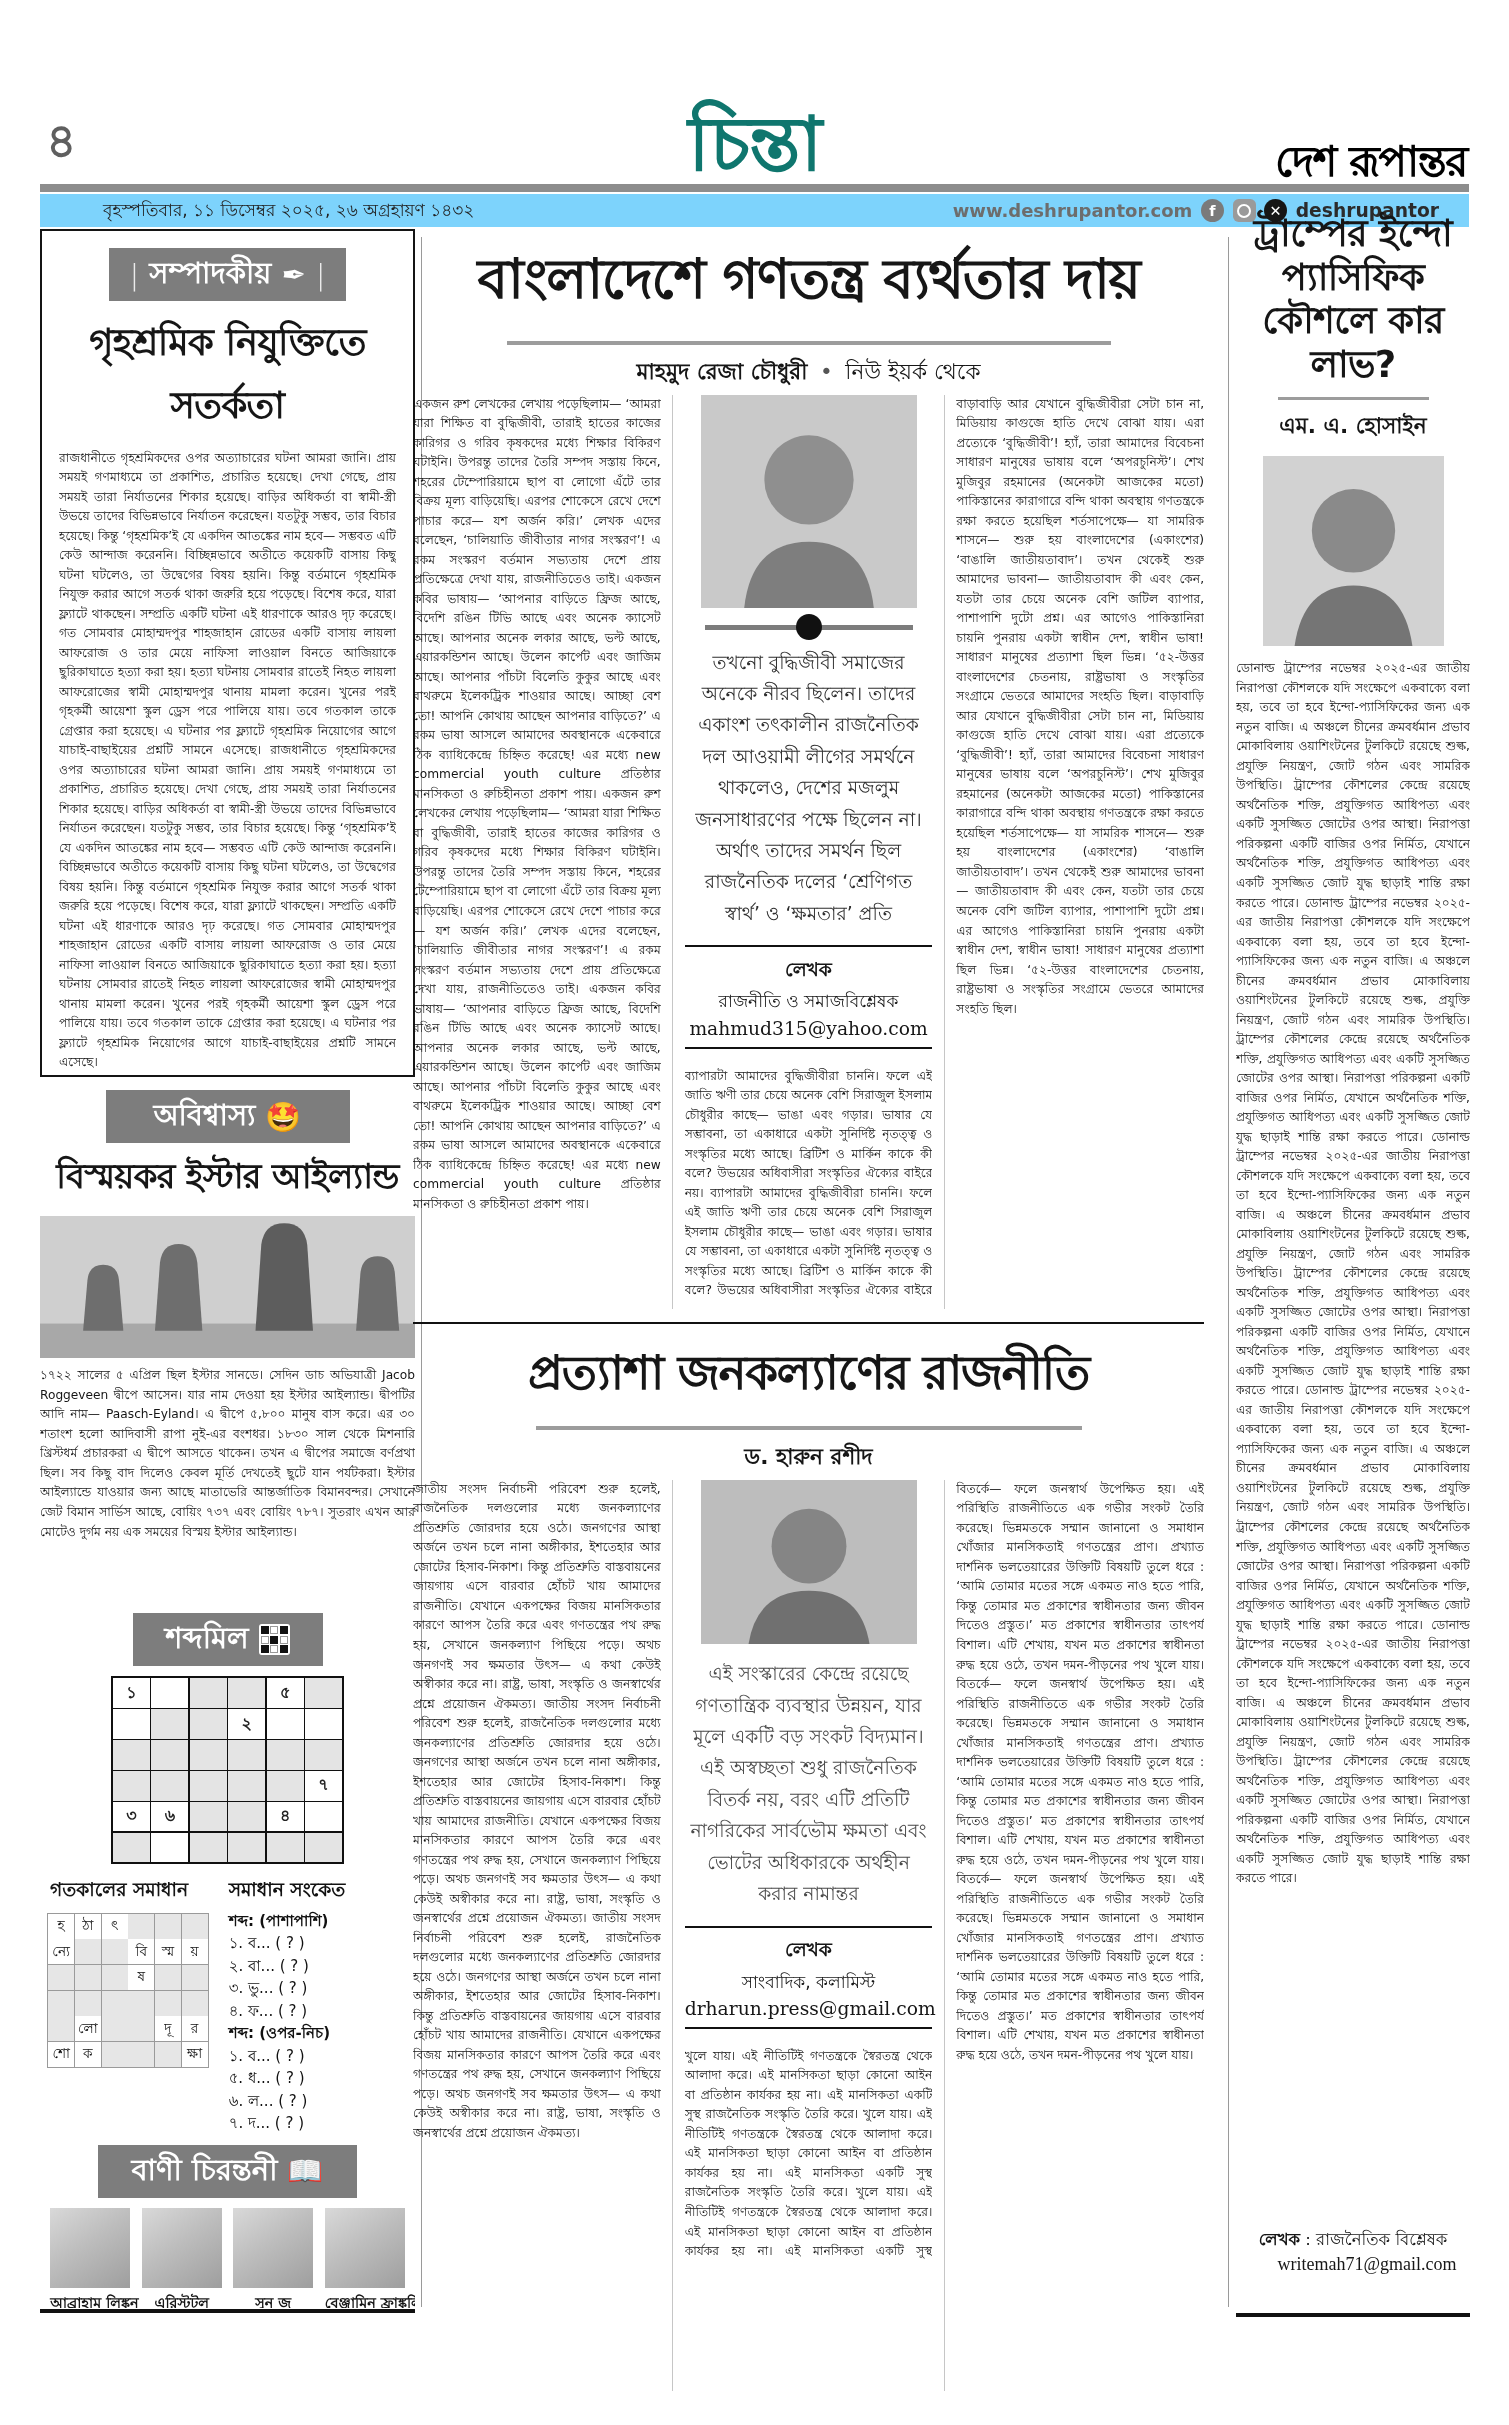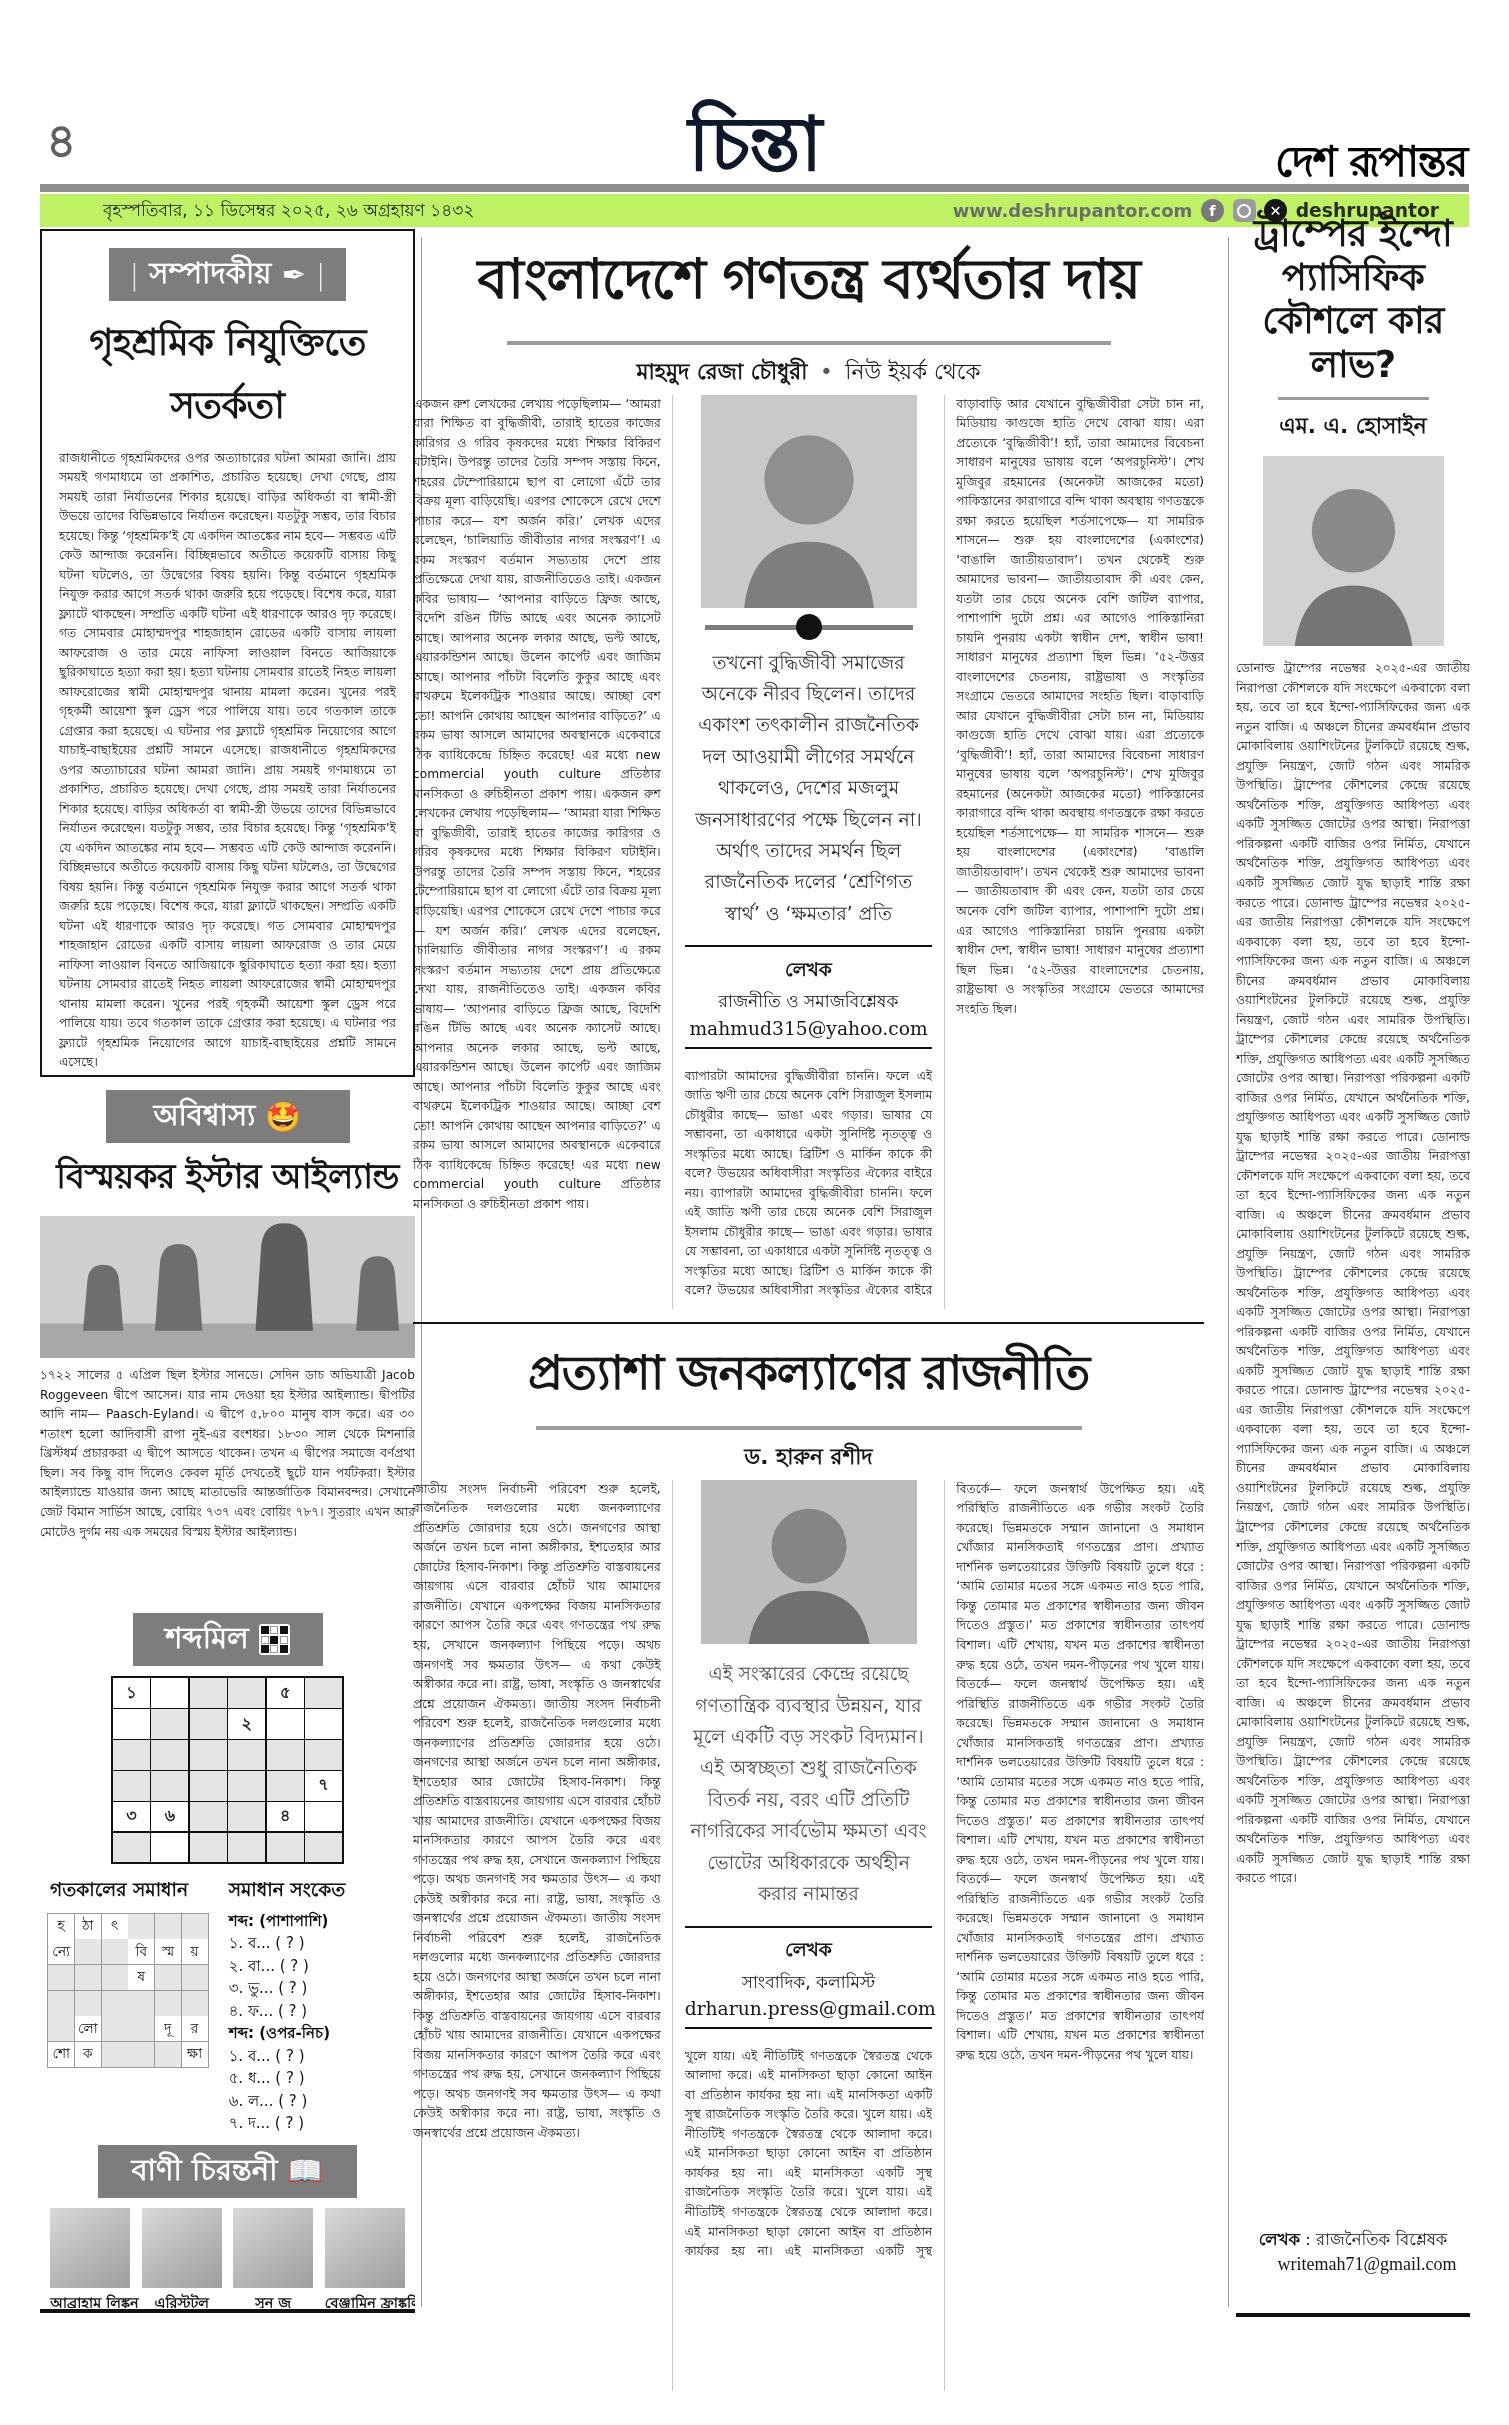--- a/index.html
+++ b/index.html
@@ -1,24 +1,24 @@
 <!DOCTYPE html>
 <html lang="bn" style="font-size:11.5px"><head>
 <meta charset="utf-8">
 <style>
   html,body{margin:0;padding:0;background:#d8d8d8;}
   .page{position:relative;width:1509px;height:2426px;background:#fff;
         font-family:"DejaVu Sans","Liberation Sans",sans-serif;color:#161616;overflow:hidden;}
   
   .pageno{position:absolute;left:46px;top:105px;font-size:47px;font-weight:700;color:#5f5f5f;}
   .section-title{position:absolute;left:0;right:0;top:86px;text-align:center;
-        font-size:75px;font-weight:800;color:#0f172a;letter-spacing:-1.4px;}
+        font-size:75px;font-weight:800;color:#0f766e;letter-spacing:-1.4px;}
   .logo{position:absolute;right:42px;top:129px;font-size:42px;font-weight:900;color:#000;letter-spacing:-1.4px;}
   .topbar{position:absolute;left:40px;right:40px;top:184px;height:8px;background:#8d8d8d;}
-  .datebar{position:absolute;left:40px;right:40px;top:194px;height:33px;background:#bef264;
+  .datebar{position:absolute;left:40px;right:40px;top:194px;height:33px;background:#7dd3fc;
         display:flex;justify-content:space-between;align-items:center;padding:0 30px 0 63px;box-sizing:border-box;}
   .dateline{font-size:17px;color:#222;}
   .siterow{display:flex;align-items:center;gap:8.6px;}
   .siteurl{font-size:18px;font-weight:700;color:#6d6d6d;}
   .handle{font-size:18.7px;font-weight:800;color:#2b2b2b;}
   .sicon{width:23px;height:23px;border-radius:50%;display:flex;align-items:center;justify-content:center;
         font-size:14.4px;font-weight:800;color:#fff;}
   .sicon.fb{background:#7a7a7a;}
   .sicon.ig{border-radius:5.7px;background:#9a9a9a;}
   .sicon.ig i{display:block;width:10px;height:10px;border:2.2px solid #fff;border-radius:50%;}

